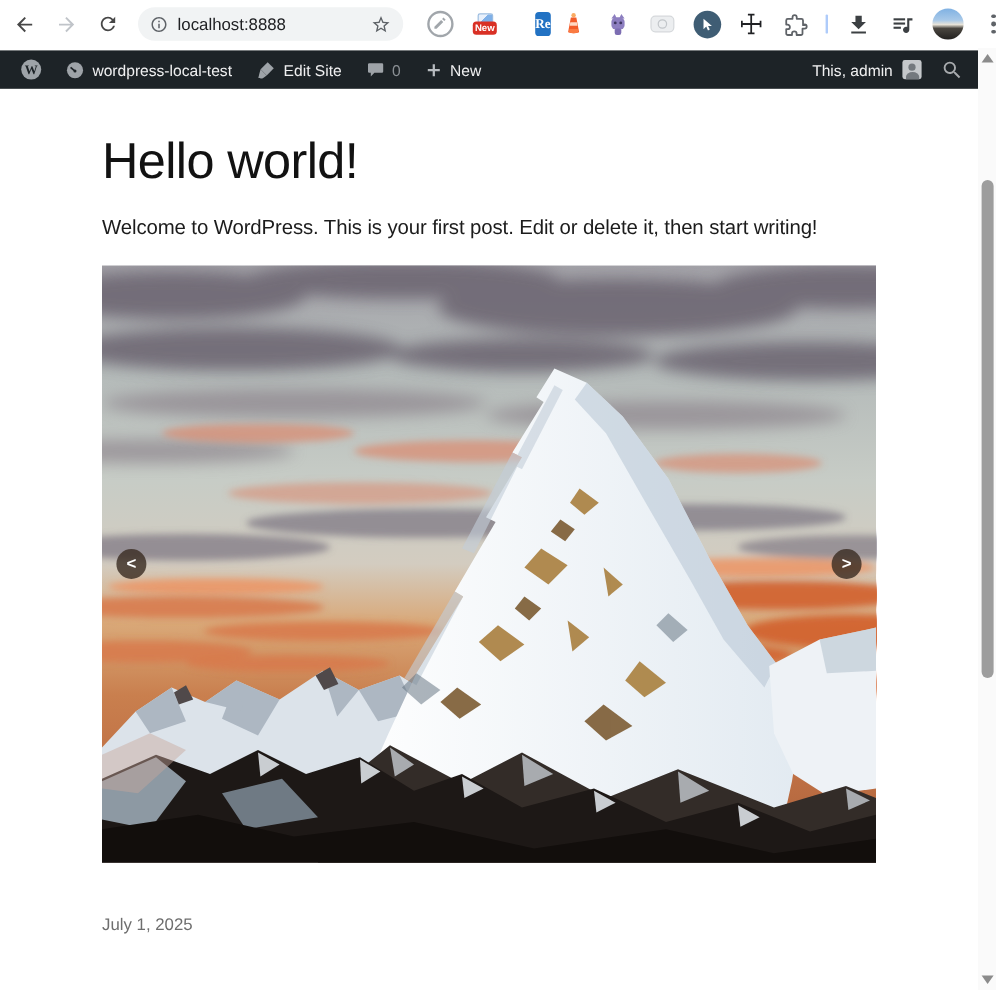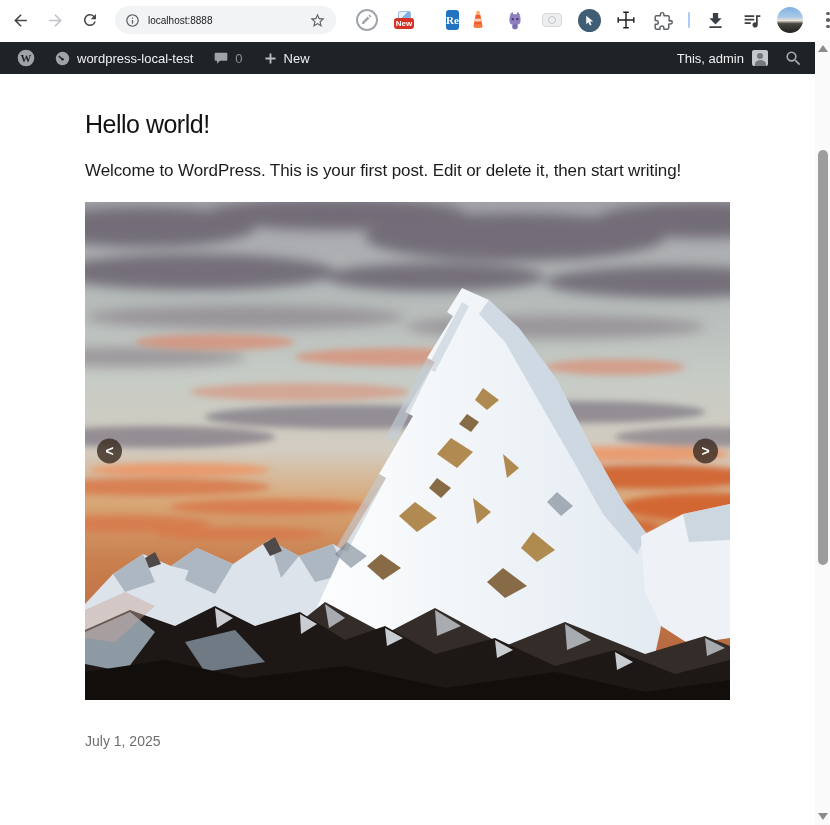--- a/index.html
+++ b/index.html
@@ -5,21 +5,21 @@
   * { margin:0; padding:0; box-sizing:border-box; }
   html,body { width:830px; height:825px; overflow:hidden; background:#fff;
               font-family:"Liberation Sans", sans-serif; }
 
   
   .toolbar { height:40px; background:#ffffff; display:flex; align-items:center;
              padding:0 10px; gap:15px; position:relative; z-index:5; }
   .nav-ico { width:20px; height:20px; display:flex; align-items:center; justify-content:center; flex:0 0 auto; }
   .omnibox { flex:0 0 221px; height:28px; background:#f1f3f4; border-radius:14px;
              display:flex; align-items:center; padding:0 10px; gap:8px; }
-  .omnibox .url { font-size:10px; color:#202124; flex:1 1 auto; white-space:nowrap; }
+  .omnibox .url { font-size:14px; color:#202124; flex:1 1 auto; white-space:nowrap; }
   .ext-group { display:flex; align-items:center; gap:13px; margin-left:4px; }
   .ext { width:24px; height:26px; display:flex; align-items:center; justify-content:center; flex:0 0 auto; position:relative; }
   .sep { width:2px; height:16px; background:#aecbfa; border-radius:1px; }
   .shot-ext { display:flex; flex-direction:column; align-items:center; }
   .shot-top { width:13px; height:9px; border-radius:2px; background:linear-gradient(135deg,#e8f0fb 45%,#7fb0e8 45%); border:1px solid #9bbce0; }
   .shot-badge { margin-top:-2px; background:#d93025; color:#fff; font-size:8px; font-weight:bold;
                 border-radius:3px; padding:1px 2px; line-height:9px; }
   .re-ext { width:20px; height:20px; background:#2272c3; border-radius:3px; color:#fff;
             font-family:"Liberation Serif", serif; font-size:11px; font-weight:bold;
             display:flex; align-items:center; justify-content:center;margin-left:23px; }
@@ -44,31 +44,31 @@
   .ab-count { color:#8a8f94; }
   .ab-right { margin-left:auto; display:flex; align-items:center; gap:8px; padding-right:4px; }
   .ab-avatar { width:16px; height:16px; border-radius:2px; background:#c5c8cb; position:relative; overflow:hidden; }
   .ab-avatar::before { content:""; position:absolute; top:2.5px; left:5px; width:6px; height:6px;
                        border-radius:50%; background:#74797e; }
   .ab-avatar::after { content:""; position:absolute; top:9.5px; left:2.5px; width:11px; height:8px;
                       border-radius:50% 50% 0 0; background:#74797e; }
 
   
   .content { width:645px; margin:0 auto; }
-  .post-title { margin-top:36px; font-size:25px; font-weight:500; letter-spacing:-0.5px; color:#121212; }
+  .post-title { margin-top:36px; font-size:42px; font-weight:500; letter-spacing:-0.5px; color:#121212; }
   .post-body  { margin-top:22px; font-size:17px; color:#1c1c1c; letter-spacing:-0.1px; }
   .slider { position:relative; margin-top:21px; width:645px; height:498px; overflow:hidden; }
   .slider svg { display:block; width:645px; height:498px; }
   .slide-btn { position:absolute; top:50%; transform:translateY(-50%); width:25px; height:25px;
                border:none; border-radius:50%; background:rgba(56,42,33,0.8); color:#fff;
                font-size:14px; font-weight:bold; line-height:25px; text-align:center;
                cursor:pointer; font-family:"Liberation Sans",sans-serif; padding:0; }
   .slide-prev { left:12px; }
   .slide-next { right:12px; }
-  .post-date { margin-top:33px; font-size:14px; color:#6e6e6e; }
+  .post-date { margin-top:43px; font-size:14px; color:#6e6e6e; }
 
   
   .scrollbar { position:absolute; right:0; top:40px; width:15px; height:785px; background:#fafafa; }
   .sb-arrow { position:absolute; left:50%; transform:translateX(-50%); width:0; height:0; }
   .sb-up   { top:5px;    border-left:5px solid transparent; border-right:5px solid transparent; border-bottom:7px solid #8b8b8b; }
   .sb-down { bottom:5px; border-left:5px solid transparent; border-right:5px solid transparent; border-top:7px solid #8b8b8b; }
   .sb-thumb { position:absolute; left:2.5px; top:110px; width:10px; height:415px; background:#9d9d9d; border-radius:6px; }
 </style>
 </head>
 <body>
@@ -188,20 +188,27 @@
         <text x="12" y="16.6" text-anchor="middle" font-family="Liberation Serif, serif" font-size="13" font-weight="bold" fill="#1d2327">W</text>
       </svg>
     </span>
     <span class="ab-item">
       <svg width="17" height="17" viewBox="0 0 24 24">
         <circle cx="12" cy="12" r="9.5" fill="#9ea3a8"></circle>
         <path d="M12 13L6.8 8.6" stroke="#1d2327" stroke-width="2"></path>
         <circle cx="12" cy="13" r="1.8" fill="#1d2327"></circle>
       </svg>
       <span class="txt">wordpress-local-test</span>
+    </span>
+    <span class="ab-item">
+      <svg width="17" height="17" viewBox="0 0 24 24" fill="#9ea3a8">
+        <path d="M14.2 2.6l7.2 7.2-8.3 8.3-7.2-7.2z"></path>
+        <path d="M5.9 11l7.1 7.1-3.6 2.7c-2.2 1.6-5.3 1-6.4-.1 1-1 .9-3.7 1.7-5.8z"></path>
+      </svg>
+      <span class="txt">Edit Site</span>
     </span>
     <span class="ab-item">
       <svg width="16" height="16" viewBox="0 0 24 24">
         <path fill="#9ea3a8" d="M4 4h16a1.5 1.5 0 0 1 1.5 1.5v9A1.5 1.5 0 0 1 20 16h-9.5l-4.5 4.5V16H4a1.5 1.5 0 0 1-1.5-1.5v-9A1.5 1.5 0 0 1 4 4z"></path>
       </svg>
       <span class="ab-count">0</span>
     </span>
     <span class="ab-item">
       <svg width="15" height="15" viewBox="0 0 24 24">
         <path fill="#b8bcc0" d="M10.5 4h3v6.5H20v3h-6.5V20h-3v-6.5H4v-3h6.5z"></path>

